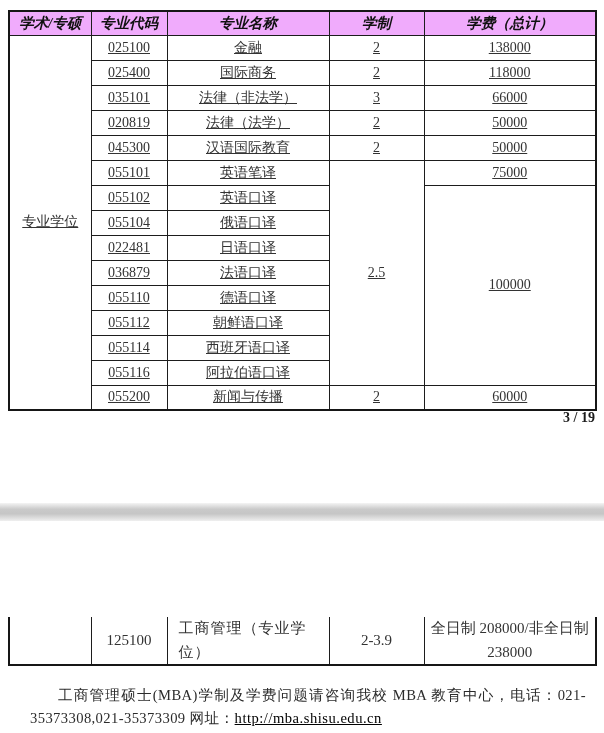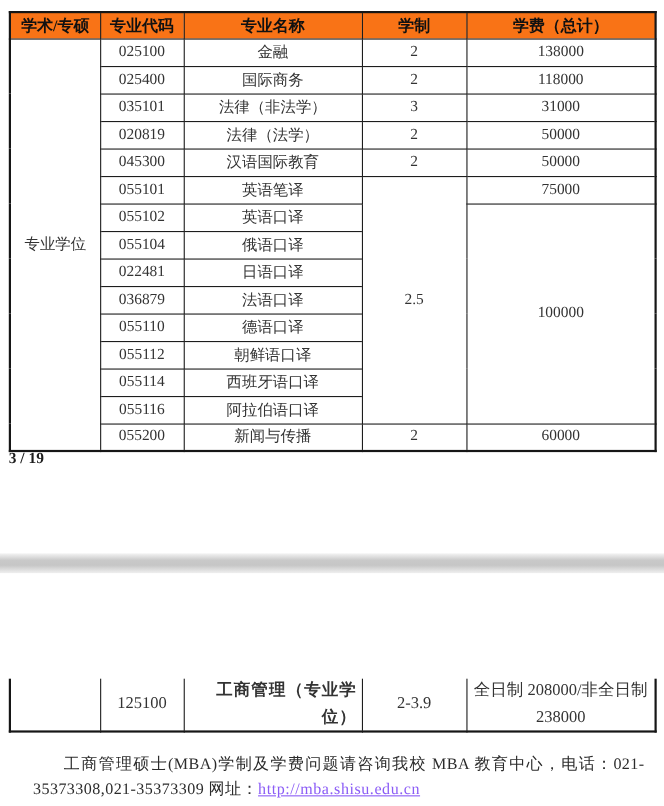--- a/index.html
+++ b/index.html
@@ -23,42 +23,43 @@
     font-size: 14px;
   }
   table.fee-table th, table.fee-table td {
     border: 1px solid #1d1d1d;
     text-align: center;
     vertical-align: middle;
     padding: 0 2px;
     color: #333;
   }
   table.fee-table th {
-    background: #f97316;
+    background: #f0abfc;
     font-weight: bold;
     font-size: 14.5px;
     color: #111;
     height: 24px;
-  }
-  table.fee-table td { height: 25px; }
+    font-style: italic;
+  }
+  table.fee-table td { height: 25px; text-decoration: underline; }
   td.name-cell { text-align: left; padding-left: 11px; }
   td.cat-cell { font-size: 14px; color: #3a3a3a; }
 
   col.c1 { width: 82px; }
   col.c2 { width: 76px; }
   col.c3 { width: 162px; }
   col.c4 { width: 95px; }
   col.c5 { width: 172px; }
 
   
   .page-number {
     position: absolute;
     left: 8px; top: 410px;
     width: 587px;
-    text-align: left;
+    text-align: right;
     font-weight: bold;
     font-size: 14px;
     color: #1c1c1c;
   }
 
   
   .page-separator {
     position: absolute;
     left: 0; top: 503px;
     width: 604px; height: 18px;
@@ -79,36 +80,36 @@
   table.partial-table td {
     border: 1px solid #1d1d1d;
     border-top: none;
     height: 48px;
     text-align: center;
     vertical-align: middle;
     color: #333;
     padding: 0 4px;
     line-height: 1.55;
   }
-  table.partial-table td.name-cell { text-align: right; padding-left: 11px; letter-spacing: 1px; font-weight: bold; }
+  table.partial-table td.name-cell { text-align: left; padding-left: 11px; letter-spacing: 1px; }
 
   
   .footer-note {
     position: absolute;
     left: 30px; top: 684px;
     width: 556px;
     font-size: 14.6px;
     line-height: 23px;
     text-indent: 28px;
     text-align: justify;
     color: #2b2b2b;
     letter-spacing: 0.4px;
   }
   .footer-note a {
-    color: #8b5cf6;
+    color: #000000;
     text-decoration: underline;
     letter-spacing: 0.5px;
   }
 </style>
 </head>
 <body>
 
 <table class="fee-table">
   <colgroup>
       <col class="c1">
@@ -135,21 +136,21 @@
   <tr>
     <td>025400</td>
     <td class="name-cell">国际商务</td>
     <td>2</td>
     <td>118000</td>
   </tr>
   <tr>
     <td>035101</td>
     <td class="name-cell">法律（非法学）</td>
     <td>3</td>
-    <td>31000</td>
+    <td>66000</td>
   </tr>
   <tr>
     <td>020819</td>
     <td class="name-cell">法律（法学）</td>
     <td>2</td>
     <td>50000</td>
   </tr>
   <tr>
     <td>045300</td>
     <td class="name-cell">汉语国际教育</td>

